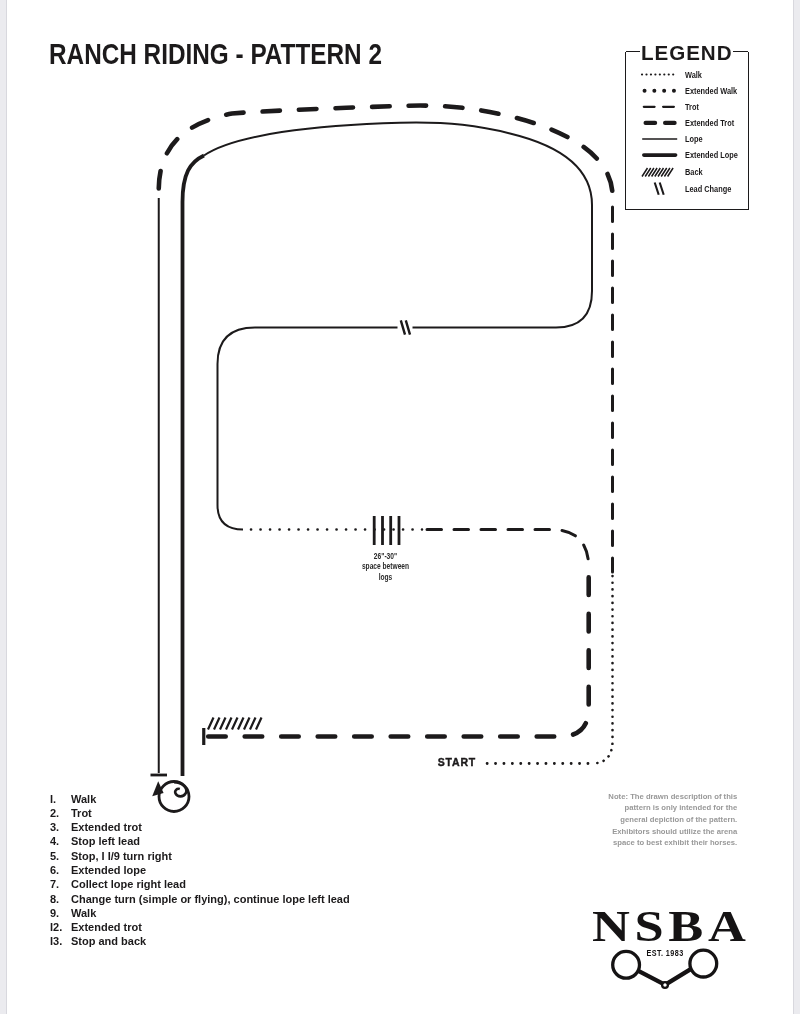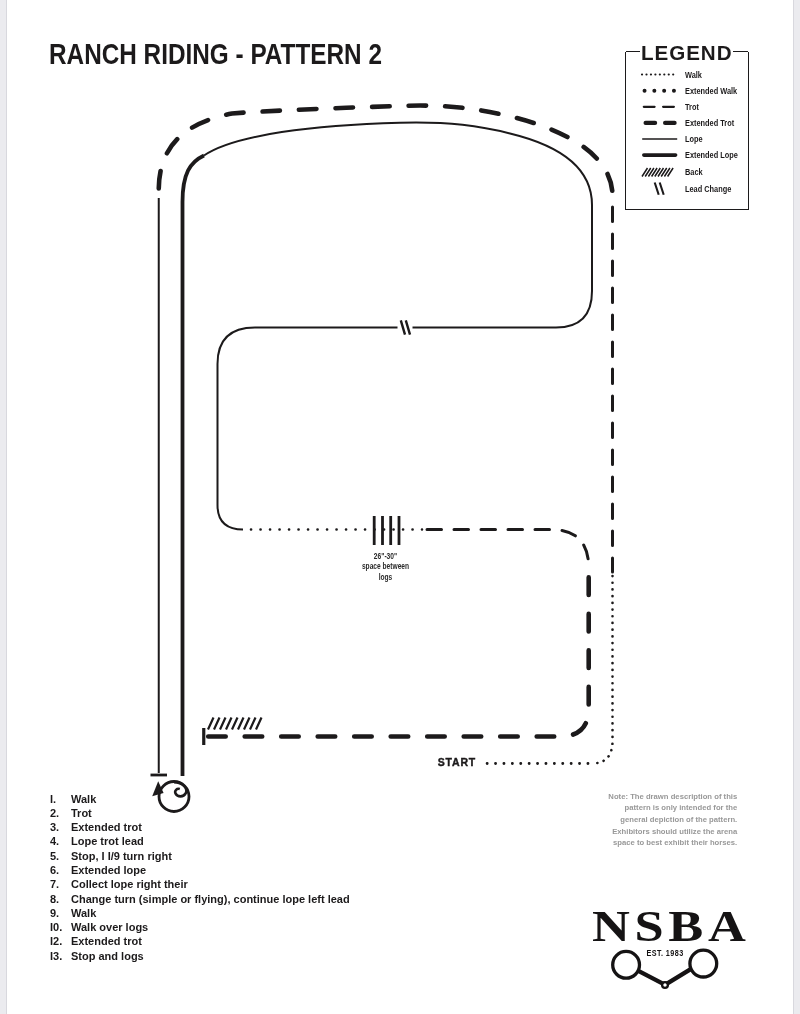--- a/index.html
+++ b/index.html
@@ -120,53 +120,49 @@
 <tr>
           <td class="n">2.</td>
           <td>Trot</td>
         </tr>
 <tr>
           <td class="n">3.</td>
           <td>Extended trot</td>
         </tr>
 <tr>
           <td class="n">4.</td>
-          <td>Lope trot lead</td>
+          <td>Stop left lead</td>
         </tr>
 <tr>
           <td class="n">5.</td>
           <td>Stop, I I/9 turn right</td>
         </tr>
 <tr>
           <td class="n">6.</td>
           <td>Extended lope</td>
         </tr>
 <tr>
           <td class="n">7.</td>
-          <td>Collect lope right their</td>
+          <td>Collect lope right lead</td>
         </tr>
 <tr>
           <td class="n">8.</td>
           <td>Change turn (simple or flying), continue lope left lead</td>
         </tr>
 <tr>
           <td class="n">9.</td>
           <td>Walk</td>
         </tr>
 <tr>
-          <td class="n">I0.</td>
-          <td>Walk over logs</td>
-        </tr>
-<tr>
           <td class="n">I2.</td>
           <td>Extended trot</td>
         </tr>
 <tr>
           <td class="n">I3.</td>
-          <td>Stop and logs</td>
+          <td>Stop and back</td>
         </tr>
 </tbody>
     </table>
 </div>
 
 <div id="note">Note: The drawn description of this<br>pattern is only intended for the<br>general depiction of the pattern.<br>Exhibitors should utilize the arena<br>space to best exhibit their horses.</div>
 
 <div id="nsba">
   <div id="nsbatxt">NSBA</div>
   <div id="est">EST. 1983</div>

